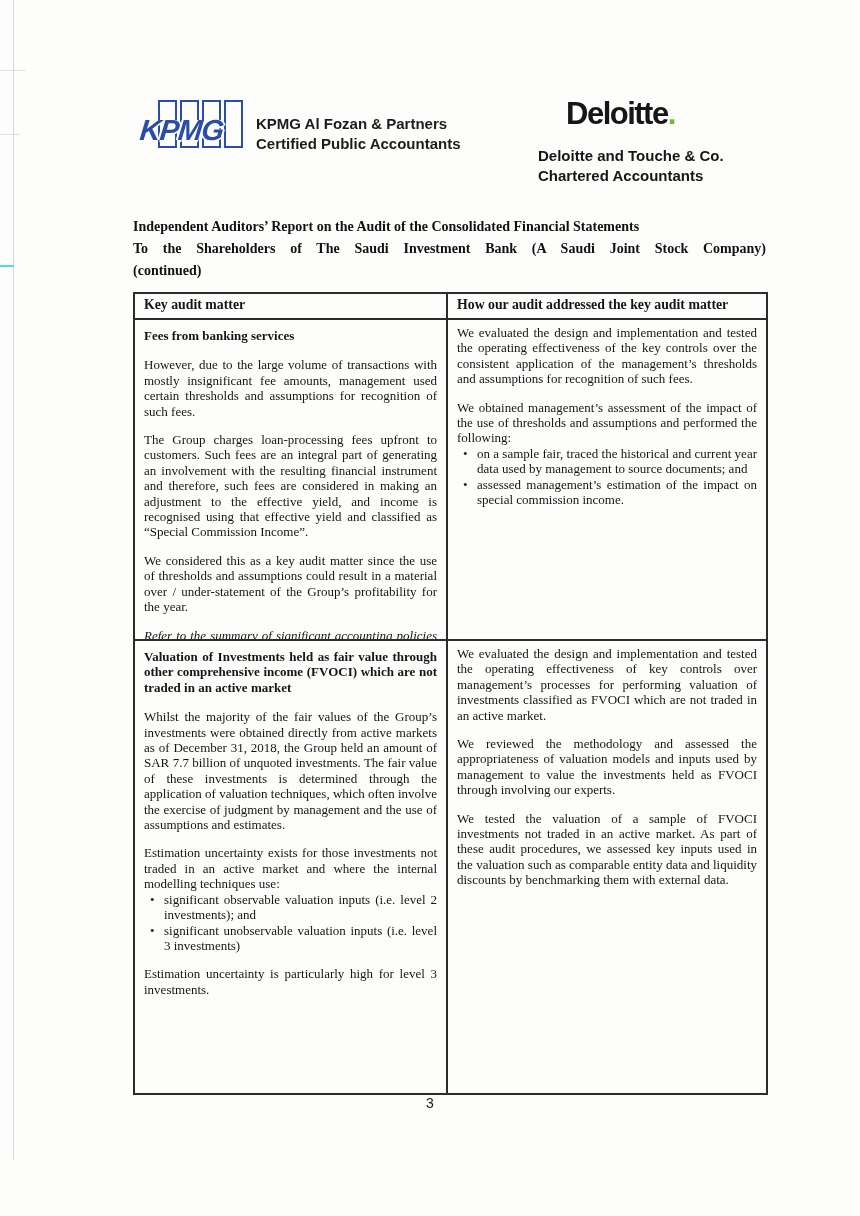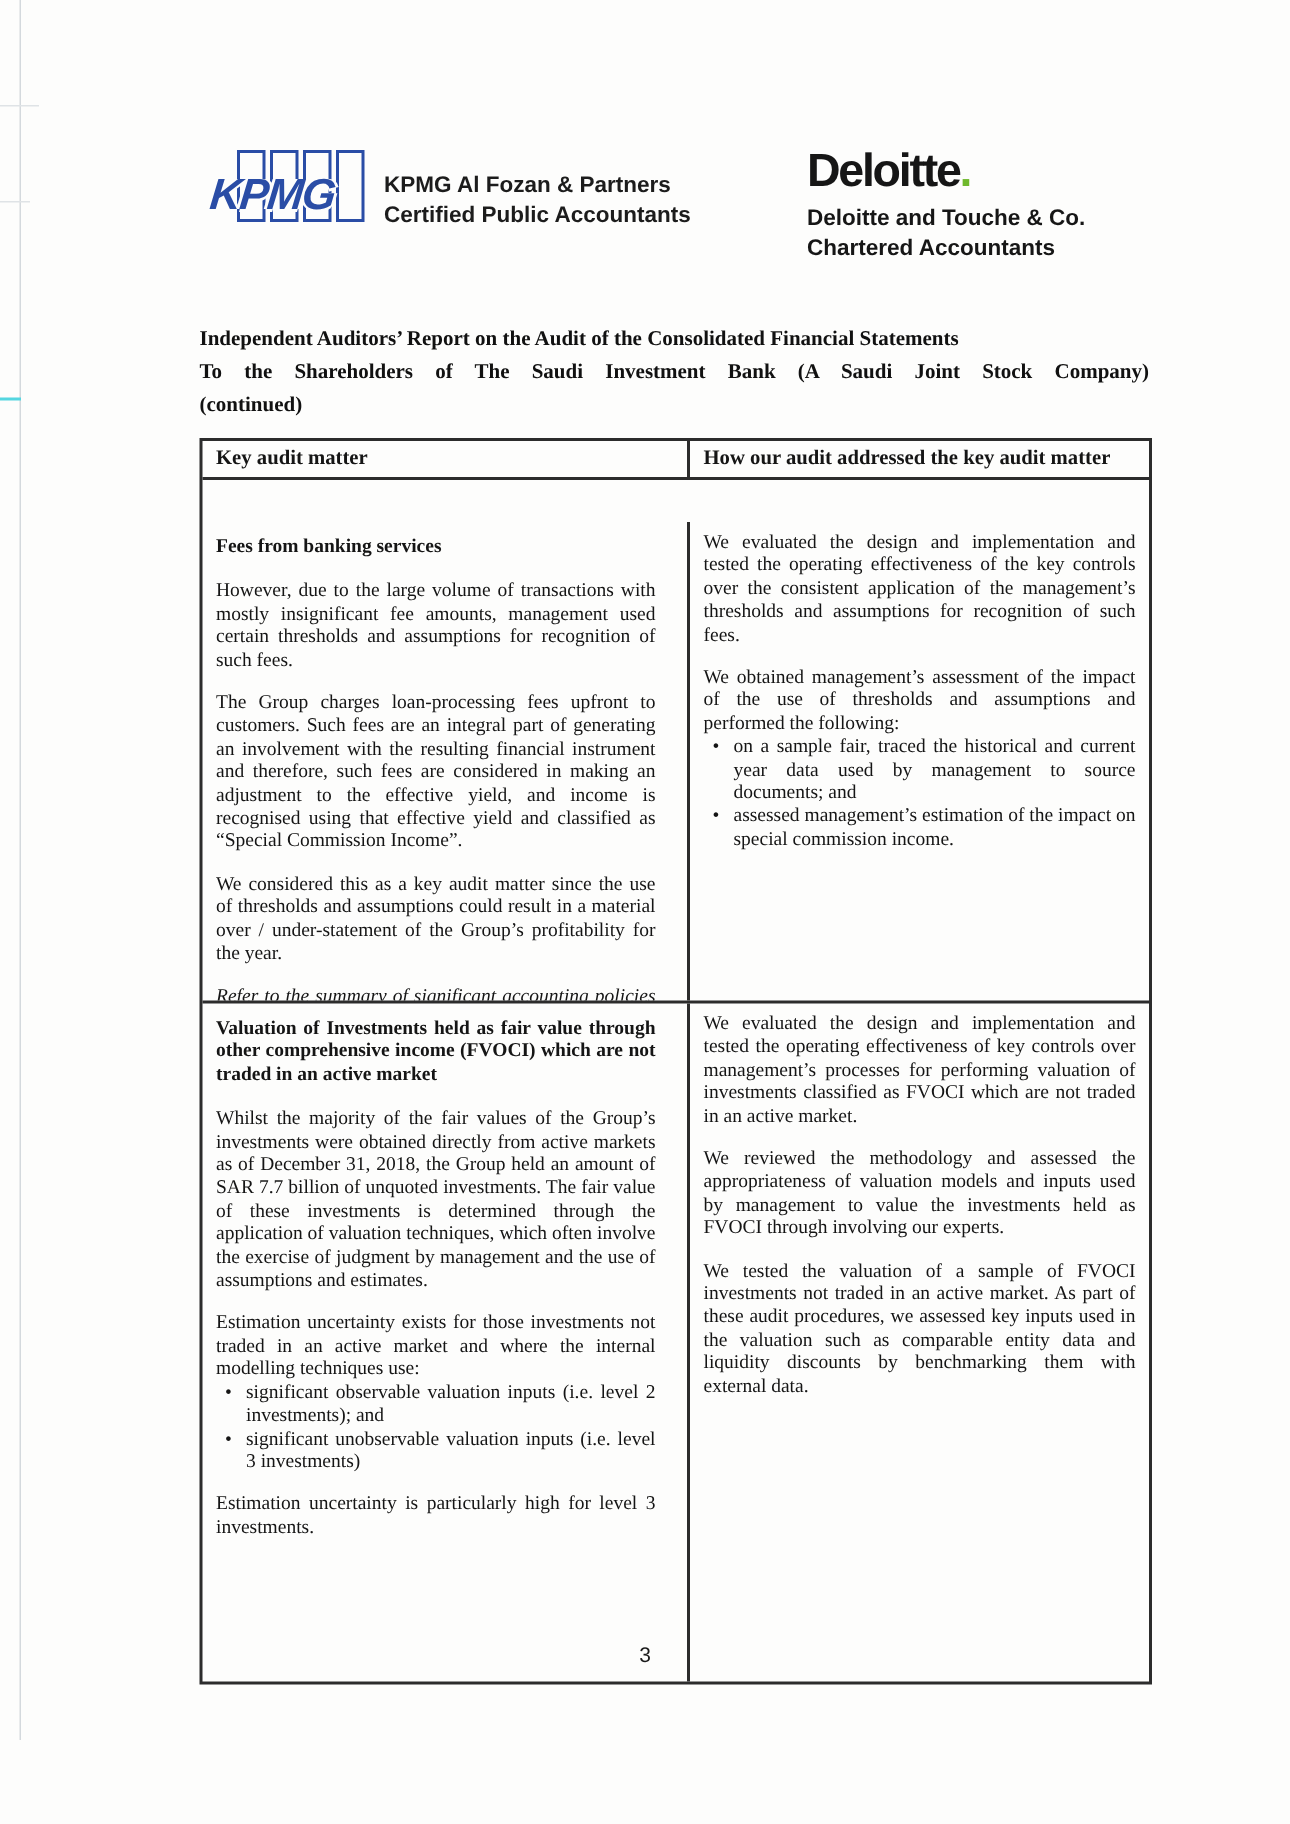--- a/index.html
+++ b/index.html
@@ -23,43 +23,43 @@
     position:absolute;left:0;top:16px;
     font-family:"Liberation Sans", sans-serif;font-weight:bold;font-style:italic;
     font-size:29px;letter-spacing:-1px;color:#2a4da6;transform:skewX(-6deg);
     text-shadow:2px 0 0 #fdfdfc,-2px 0 0 #fdfdfc,0 2px 0 #fdfdfc;
   }
   .kpmg-text{
     position:absolute;left:256px;top:114px;
     font-family:Liberation Sans, sans-serif;font-weight:bold;font-size:15px;line-height:1.35;color:#1c1c1c;
   }
   .deloitte-block{position:absolute;left:538px;top:98px;font-family:"Liberation Sans", sans-serif;color:#161616;}
-  .deloitte-word{font-weight:bold;font-size:31px;letter-spacing:-1.5px;line-height:1;}
+  .deloitte-word{font-weight:bold;font-size:31px;letter-spacing:-1.5px;line-height:1;margin-left:28px;}
   .deloitte-word .dot{color:#6fb92c;}
-  .deloitte-sub{font-weight:bold;font-size:15px;line-height:1.35;margin-top:7px;}
+  .deloitte-sub{font-weight:bold;font-size:15px;line-height:1.35;margin-top:17px;}
 
   
   .report-title{
     position:absolute;left:133px;top:216px;width:633px;
     font-weight:bold;font-size:14px;line-height:22px;color:#111;
   }
   .report-title .just{text-align:justify;text-align-last:justify;}
 
   
   .audit-table{
     position:absolute;left:133px;top:292px;width:631px;
     border:2px solid #2c2c2c;background:#fdfdfc;
   }
-  .t-row{display:grid;grid-template-columns:311px 1fr;gap:12px;}
+  .t-row{display:grid;grid-template-columns:311px 1fr;}
   .t-row + .t-row{border-top:2px solid #2c2c2c;}
   .cell{padding:5px 9px 0 9px;overflow:hidden;font-size:13px;line-height:15.4px;text-align:justify;}
   .cell-r{border-left:2px solid #2c2c2c;}
   .t-head .cell{font-weight:bold;font-size:13.8px;padding-top:3px;padding-bottom:3px;text-align:left;}
   .t-head{height:24px;}
-  .row-1 .cell{height:314px;margin-top:28px;}
+  .row-1 .cell{height:314px;}
   .row-2 .cell{height:447px;}
   .kam-heading{font-weight:bold;margin:3px 0 14px 0;}
   .para{margin:0 0 13px 0;}
   .para.tight{margin-bottom:0;}
   .note{font-style:italic;margin:0;}
   .bullet{display:flex;margin:0;}
   .b-dot{width:14px;padding-left:6px;flex:none;}
   .b-text{flex:1;text-align:justify;}
   .after-bullets{margin-top:13px;}
 

